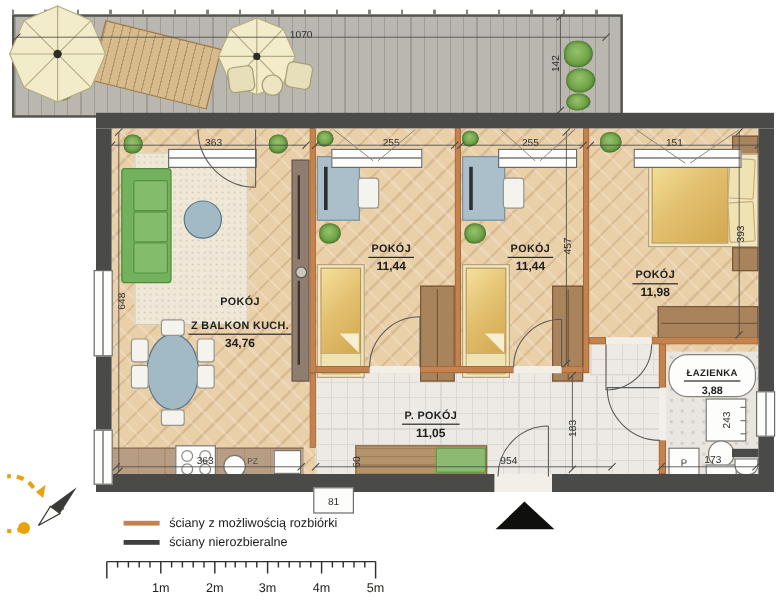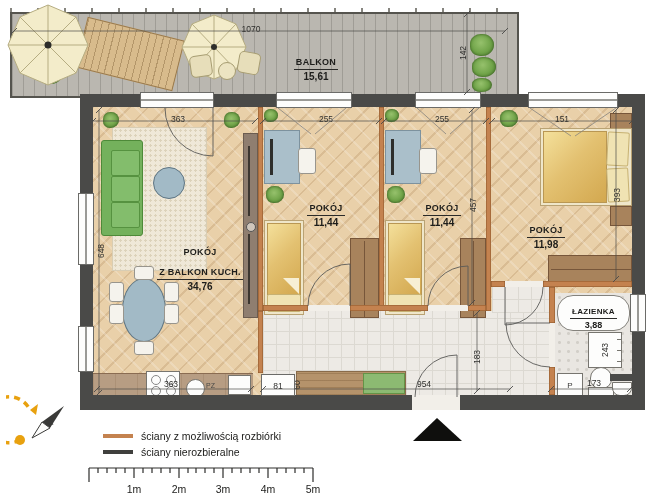--- a/index.html
+++ b/index.html
@@ -17,21 +17,21 @@
         background-image:
          repeating-linear-gradient(0deg,#dcd9d2 0 1px,transparent 1px 13px),
          repeating-linear-gradient(90deg,#dcd9d2 0 1px,transparent 1px 13px);}
   .hex{background-color:#e9e6e1;
        background-image:radial-gradient(circle,#d2cfc8 1.3px,transparent 1.6px);
        background-size:9px 9px;}
   .wall{background:#4a4a48;}
   .owall{background:#c4824f;box-shadow:inset 0 0 0 0.5px #8a5529;}
   .gap{background:#f2efe9;}
   
-  .win{background:#fdfdfc;border:1px solid #6b6b68;box-sizing:border-box;}
+  .win{background:#fdfdfc;border:1px solid #6b6b68;box-sizing:border-box;margin-top:32px;}
   .win.h{background-image:linear-gradient(to bottom,transparent 44%,#9a9a96 44%,#9a9a96 56%,transparent 56%);}
   .win.v{background-image:linear-gradient(to right,transparent 44%,#9a9a96 44%,#9a9a96 56%,transparent 56%);}
   
   .sofa{background:#74b15c;border:1.5px solid #4e8a39;border-radius:3px;}
   .cush{background:#83bd6c;border:1px solid #569240;border-radius:2px;position:absolute;}
   .rug{background-color:#efe8d8;border:1px solid #d8cdb4;
        background-image:radial-gradient(#dcd2ba 1px,transparent 1.3px);background-size:5px 5px;}
   .tbl{background:#a2bac6;border:1.5px solid #5e7583;border-radius:50%;}
   .chair{background:#f5f3ed;border:1px solid #98958d;border-radius:3px;}
   .desk{background:#aabfca;border:1px solid #7d929e;}
@@ -86,24 +86,20 @@
     </g>
     <circle cx="35" cy="35" r="3" fill="#2c2c2a"></circle>
   </svg>
 
   <div class="abs chair" style="left:190px;top:55px;width:20px;height:20px;transform:rotate(-8deg);background:#e7deba;border-color:#a79d72;border-radius:5px;"></div>
   <div class="abs chair" style="left:238px;top:52px;width:20px;height:20px;transform:rotate(10deg);background:#e7deba;border-color:#a79d72;border-radius:5px;"></div>
   <div class="abs" style="left:218px;top:62px;width:16px;height:16px;background:#ece4c2;border:1px solid #a79d72;border-radius:50%;"></div>
 
   <div class="abs dim" style="left:234px;top:24px;width:34px;">1070</div>
   <div class="abs dim rot" style="left:450px;top:48px;width:26px;">142</div>
-  <div class="abs rlabel" style="left:286px;top:50px;width:60px;">
-    <span class="rname">BALKON</span>
-    <span class="rarea">15,61</span>
-  </div>
 
   <div class="abs wood" style="left:93px;top:107px;width:539px;height:290px;"></div>
   <div class="abs tile" style="left:263px;top:311px;width:286px;height:86px;"></div>
   <div class="abs tile" style="left:492px;top:287px;width:57px;height:26px;"></div>
   <div class="abs hex" style="left:555px;top:293px;width:77px;height:104px;"></div>
 
   <div class="abs rug" style="left:112px;top:127px;width:93px;height:142px;"></div>
   <div class="abs sofa" style="left:101px;top:140px;width:40px;height:94px;">
     <div class="cush" style="left:9px;top:9px;width:27px;height:24px;"></div>
     <div class="cush" style="left:9px;top:35px;width:27px;height:24px;"></div>
@@ -201,20 +197,24 @@
   </div>
   <div class="abs rlabel" style="left:516px;top:218px;width:60px;">
     <span class="rname">POKÓJ</span>
     <span class="rarea">11,98</span>
   </div>
   <div class="abs dim" style="left:547px;top:114px;width:30px;">151</div>
   <div class="abs dim rot" style="left:604px;top:190px;width:26px;">393</div>
 
   <div class="abs" style="left:296px;top:371px;width:110px;height:25px;background:#b5936b;border:1px solid #8a6c4a;box-sizing:border-box;background-image:repeating-linear-gradient(0deg,rgba(110,80,45,.3) 0 1px,transparent 1px 7px);"></div>
   <div class="abs" style="left:363px;top:373px;width:42px;height:21px;background:#8cba72;border:1px solid #649347;box-sizing:border-box;"></div>
+  <div class="abs rlabel" style="left:327px;top:335px;width:64px;">
+    <span class="rname">P. POKÓJ</span>
+    <span class="rarea">11,05</span>
+  </div>
   <div class="abs dim" style="left:411px;top:379px;width:26px;">954</div>
   <div class="abs dim rot" style="left:464px;top:352px;width:26px;">183</div>
   <div class="abs dim rot" style="left:288px;top:380px;width:18px;">60</div>
 
   <div class="abs" style="left:557px;top:295px;width:73px;height:36px;background:#fdfdfc;border:1.5px solid #84827c;border-radius:16px;box-sizing:border-box;"></div>
   <div class="abs rlabel" style="left:560px;top:299px;width:67px;">
     <span class="rname" style="font-size:8px;">ŁAZIENKA</span>
     <span class="rarea" style="font-size:9px;">3,88</span>
   </div>
   <div class="abs appl" style="left:588px;top:332px;width:34px;height:36px;">

